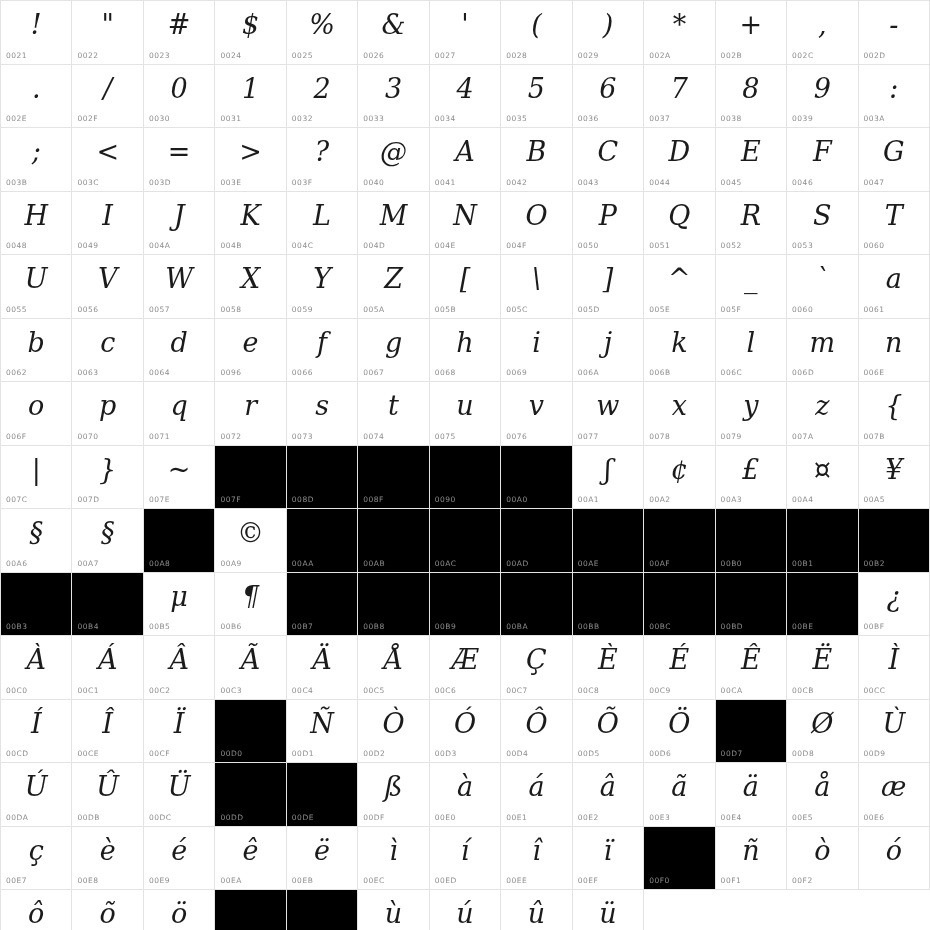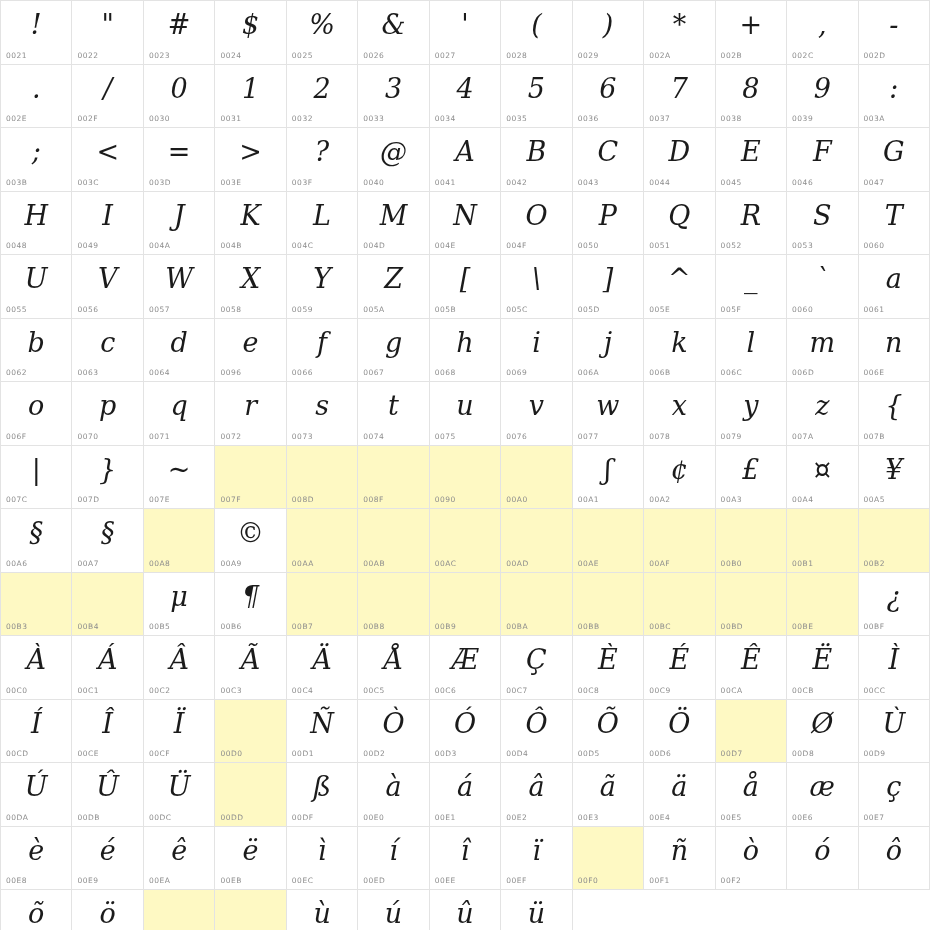--- a/index.html
+++ b/index.html
@@ -29,21 +29,21 @@
   }
   .cell {
     position: relative;
     height: 63.5px;
     box-sizing: border-box;
     border-right: 1px solid #e3e3e3;
     border-bottom: 1px solid #e3e3e3;
     background: #ffffff;
   }
   .cell.blank {
-    background: #fef9c3;
+    background: #000000;
   }
   .cell.nocode {
     border-right: none;
     border-bottom: none;
     background: #ffffff;
   }
   .glyph {
     position: absolute;
     left: 0;
     right: 0;
@@ -705,20 +705,24 @@
       <div class="code">00DB</div>
     </div>
     <div class="cell">
       <div class="glyph">Ü</div>
       <div class="code">00DC</div>
     </div>
     <div class="cell blank">
       <div class="glyph"></div>
       <div class="code">00DD</div>
     </div>
+    <div class="cell blank">
+      <div class="glyph"></div>
+      <div class="code">00DE</div>
+    </div>
     <div class="cell">
       <div class="glyph">ß</div>
       <div class="code">00DF</div>
     </div>
     <div class="cell">
       <div class="glyph">à</div>
       <div class="code">00E0</div>
     </div>
     <div class="cell">
       <div class="glyph">á</div>

